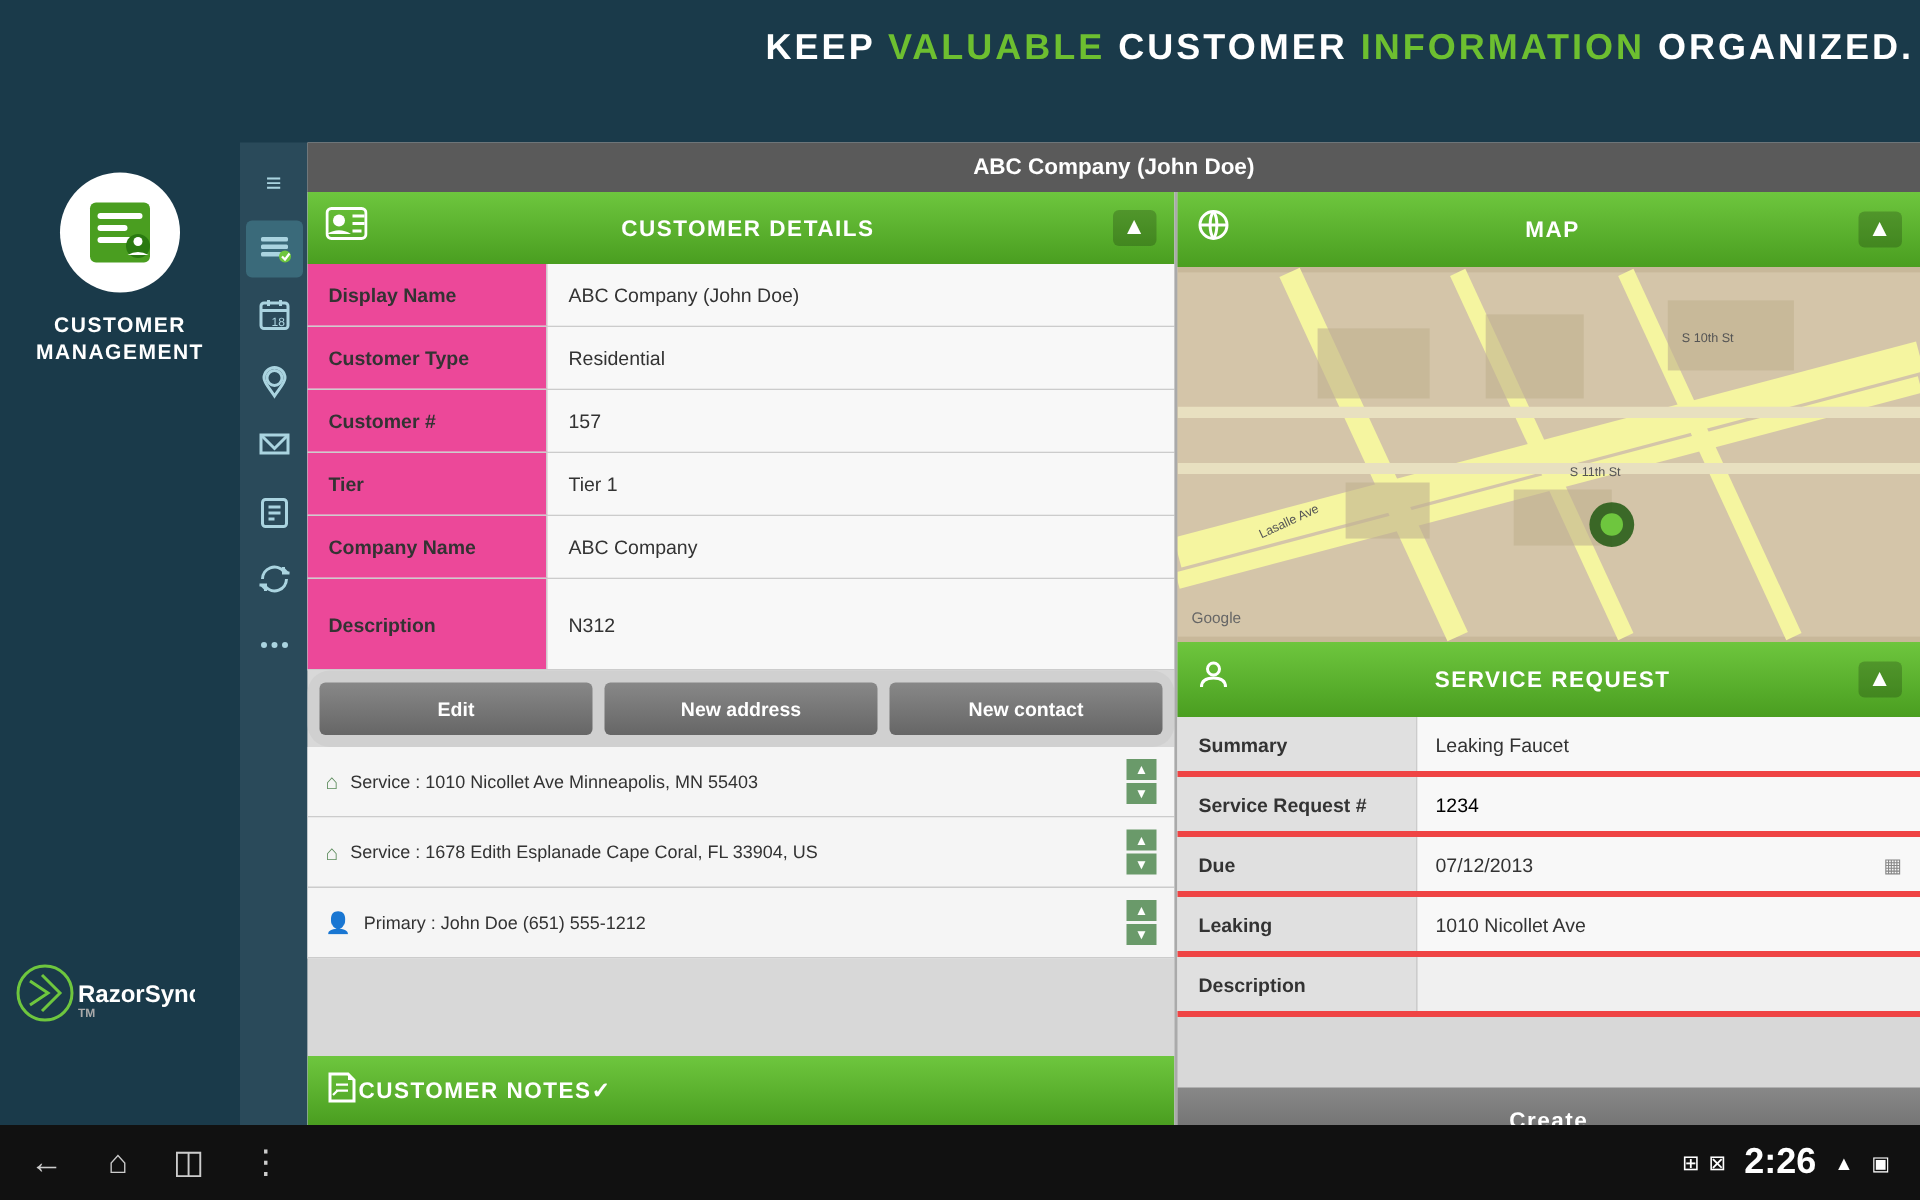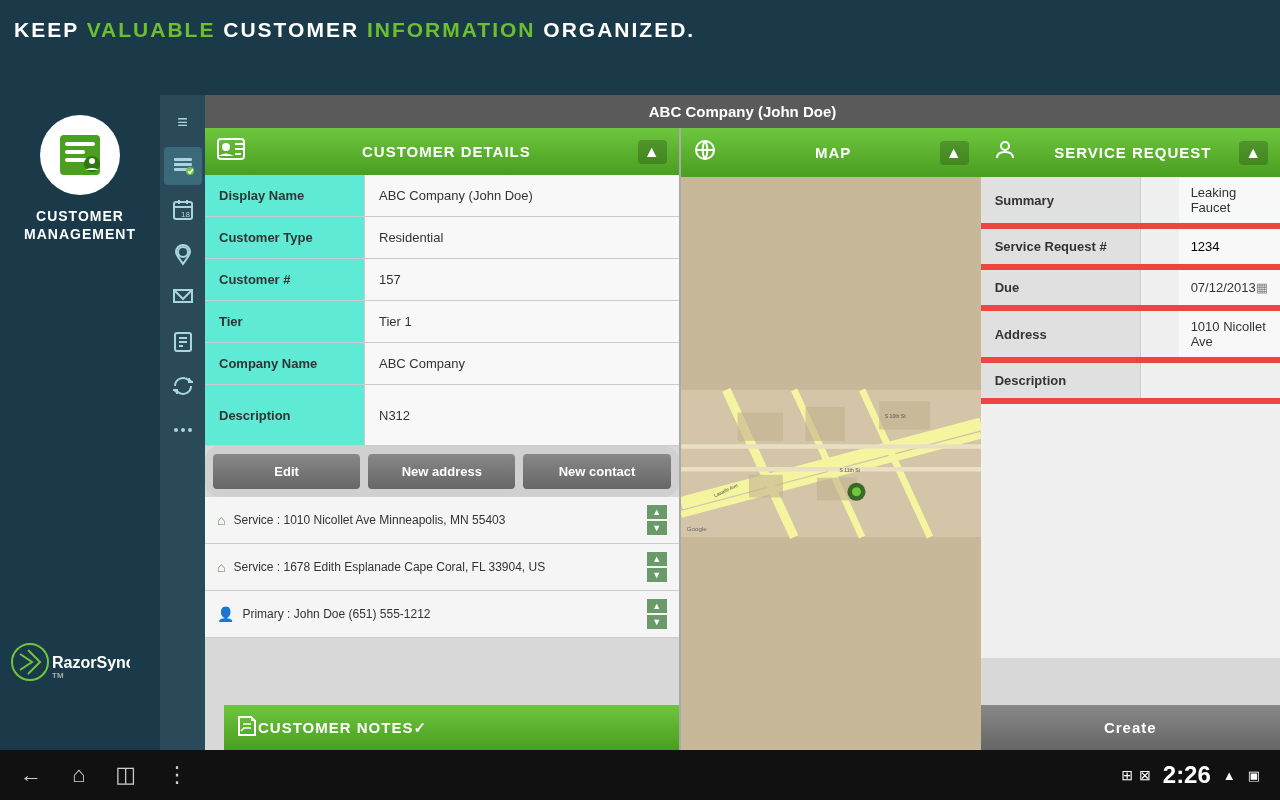--- a/index.html
+++ b/index.html
@@ -7,23 +7,23 @@
       width: 1280px;
       height: 800px;
       background: #1a3a4a;
       font-family: Arial, sans-serif;
       overflow: hidden;
       position: relative;
     }
 
     
     .tagline {
-      text-align: left;
-      padding: 18px 14px 12px;
-      font-size: 21px;
+      text-align: right;
+      padding: 18px 4px 12px;
+      font-size: 24px;
       font-weight: bold;
       letter-spacing: 2px;
       color: #fff;
       text-transform: uppercase;
     }
     .tagline .green { color: #6dbf30; }
 
     
     .sidebar {
       position: absolute;
@@ -166,21 +166,21 @@
       display: flex;
       border-bottom: 1px solid #ccc;
       min-height: 42px;
     }
     .detail-label {
       width: 160px;
       padding: 10px 14px;
       font-size: 13px;
       font-weight: bold;
       color: #333;
-      background: #5eead4;
+      background: #ec4899;
       border-right: 1px solid #ccc;
       display: flex;
       align-items: center;
     }
     .detail-value {
       flex: 1;
       padding: 10px 14px;
       font-size: 13px;
       color: #333;
       background: #f8f8f8;
@@ -256,28 +256,27 @@
       background: linear-gradient(to bottom, #6ec63e, #4a9e20);
       color: #fff;
       display: flex;
       align-items: center;
       padding: 10px 12px;
       font-size: 15px;
       font-weight: bold;
       letter-spacing: 1px;
       text-transform: uppercase;
       margin-top: auto;
-      margin-left: 19px;
     }
 
     
     .right-panel {
       flex: 1;
       display: flex;
-      flex-direction: row;
+      flex-direction: column;
       background: #d8d8d8;
       border-left: 2px solid #aaa;
     }
 
     
     .map-section {
       flex: 0 0 300px;
       display: flex;
       flex-direction: column;
     }
@@ -295,23 +294,22 @@
       display: flex;
       flex-direction: column;
     }
     .service-form {
       flex: 1;
       background: #f0f0f0;
       padding: 0;
     }
     .service-row {
       display: flex;
-      border-bottom: 6px solid #ef4444;
+      border-bottom: 4px solid #ef4444;
       min-height: 40px;
-      gap: 38px;
     }
     .service-label {
       width: 160px;
       padding: 10px 14px;
       font-size: 13px;
       font-weight: bold;
       color: #333;
       background: #e0e0e0;
       border-right: 1px solid #ccc;
       display: flex;
@@ -663,21 +661,21 @@
             </div>
           </div>
           <div class="service-row">
             <div class="service-label">Due</div>
             <div class="service-value">
               <span>07/12/2013</span>
               <span class="cal-icon">▦</span>
             </div>
           </div>
           <div class="service-row">
-            <div class="service-label">Address</div>
+            <div class="service-label">Leaking</div>
             <div class="service-value">1010 Nicollet Ave</div>
           </div>
           <div class="service-row">
             <div class="service-label">Description</div>
           </div>
         </div>
 
         <button class="create-btn">Create</button>
       </div>
     </div>

